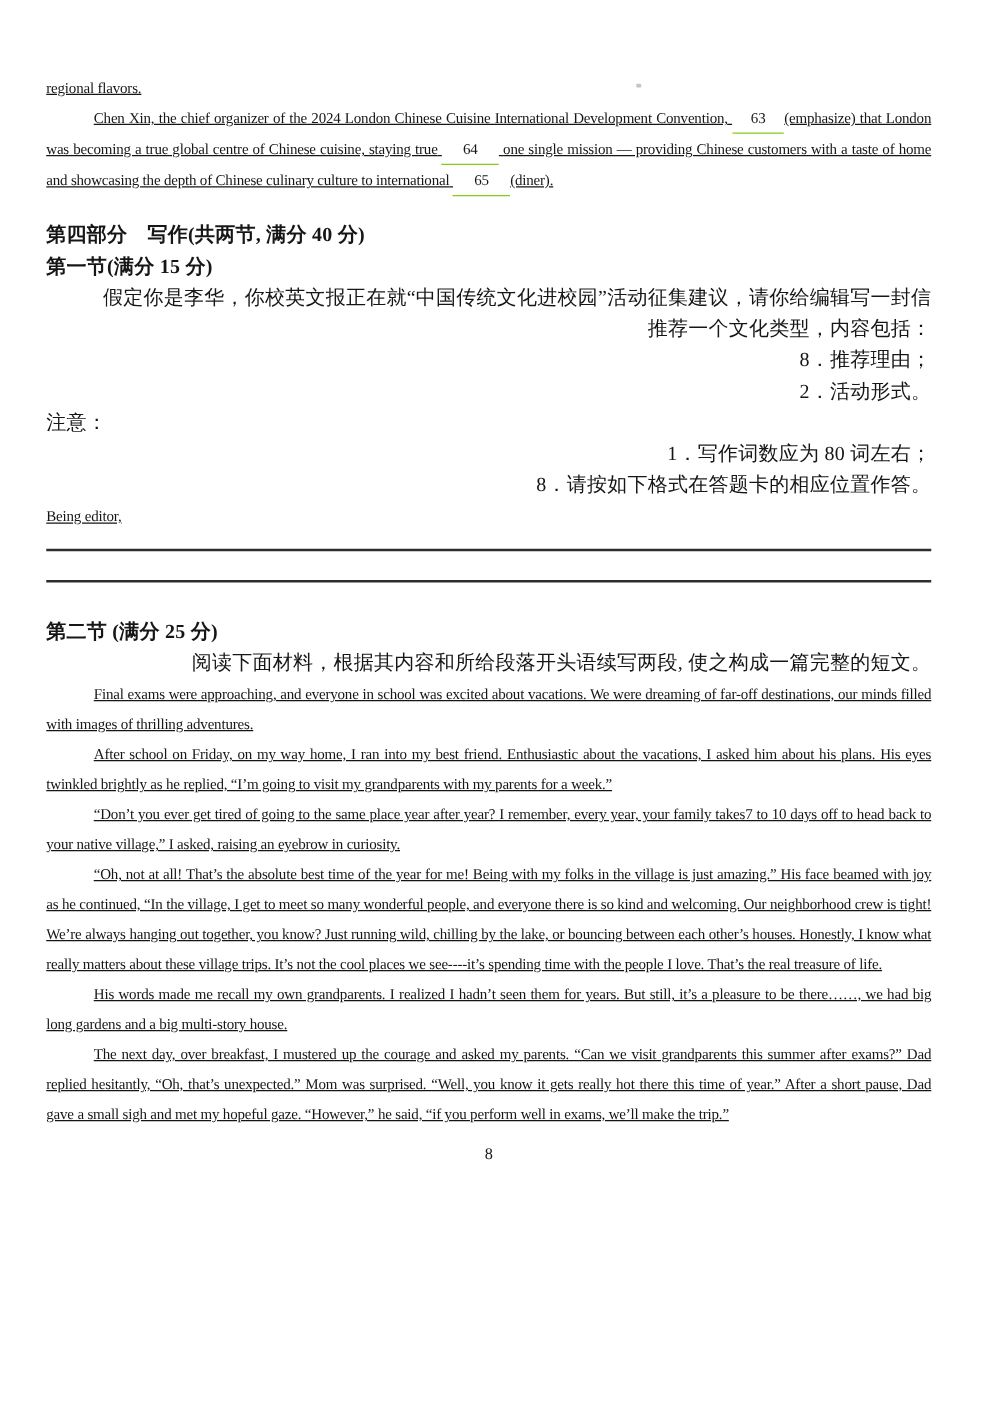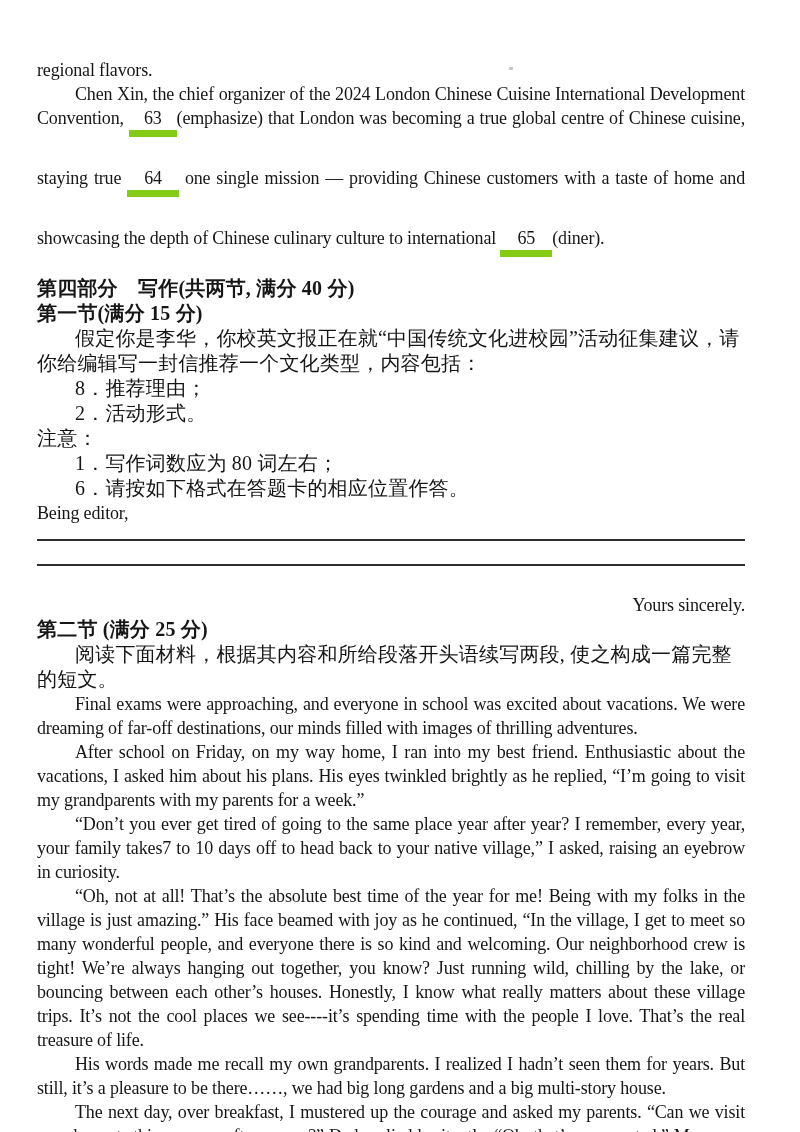--- a/index.html
+++ b/index.html
@@ -14,42 +14,43 @@
     color: #161616;
     position: relative;
     overflow: hidden;
   }
   .page {
     position: relative;
     padding: 58px 55px 0 37px;
   }
   p { margin: 0; }
   .en {
-    font-size: 18px;
+    font-size: 12px;
     line-height: 24px;
     text-align: justify;
     letter-spacing: -0.15px;
+    text-decoration: underline;
   }
   .en-indent { text-indent: 38px; }
   .cn {
-    font-size: 20px;
+    font-size: 16px;
     line-height: 25px;
     letter-spacing: 0.2px;
   }
-  .cn-indent { text-indent: 38px; }
+  .cn-indent { text-indent: 38px; text-align: right; }
   .bold { font-weight: bold; }
   .sec-header { margin-top: 19px; }
   .blank {
     display: inline-block;
-    border-bottom: 7px solid #84cc16;
+    border-bottom: 1px solid #84cc16;
     padding: 0 15px;
     text-indent: 0;
     text-align: right;
   }
-  .blank-wide { padding: 0 17px; margin-top: 29px; }
+  .blank-wide { padding: 0 17px; }
   .rule {
     width: 708px;
     height: 0;
     border-top: 2px solid #2e2e2e;
   }
   .rule-1 { margin-top: 14px; }
   .rule-2 { margin-top: 23px; }
   .closing-block {
     margin-top: 27px;
     text-align: right;
@@ -90,29 +91,28 @@
   </p>
 
   <p class="cn bold sec-header">第四部分　写作(共两节, 满分 40 分)</p>
   <p class="cn bold">第一节(满分 15 分)</p>
 
   <p class="cn cn-indent">假定你是李华，你校英文报正在就“中国传统文化进校园”活动征集建议，请你给编辑写一封信推荐一个文化类型，内容包括：</p>
   <p class="cn cn-indent">8．推荐理由；</p>
   <p class="cn cn-indent">2．活动形式。</p>
   <p class="cn">注意：</p>
   <p class="cn cn-indent">1．写作词数应为 80 词左右；</p>
-  <p class="cn cn-indent">6．请按如下格式在答题卡的相应位置作答。</p>
+  <p class="cn cn-indent">8．请按如下格式在答题卡的相应位置作答。</p>
 
   <p class="en">Being editor,</p>
 
   <div class="rule rule-1"></div>
   <div class="rule rule-2"></div>
 
   <div class="closing-block">
-    <p class="en">Yours sincerely.</p>
   </div>
 
   <p class="cn bold">第二节 (满分 25 分)</p>
   <p class="cn cn-indent">阅读下面材料，根据其内容和所给段落开头语续写两段, 使之构成一篇完整的短文。</p>
 
   <p class="en en-indent">Final exams were approaching, and everyone in school was excited about vacations. We were dreaming of far-off destinations, our minds filled with images of thrilling adventures.</p>
   <p class="en en-indent">After school on Friday, on my way home, I ran into my best friend. Enthusiastic about the vacations, I asked him about his plans. His eyes twinkled brightly as he replied, “I’m going to visit my grandparents with my parents for a week.”</p>
   <p class="en en-indent">“Don’t you ever get tired of going to the same place year after year? I remember, every year, your family takes7 to 10 days off to head back to your native village,” I asked, raising an eyebrow in curiosity.</p>
   <p class="en en-indent">“Oh, not at all! That’s the absolute best time of the year for me! Being with my folks in the village is just amazing.” His face beamed with joy as he continued, “In the village, I get to meet so many wonderful people, and everyone there is so kind and welcoming. Our neighborhood crew is tight! We’re always hanging out together, you know? Just running wild, chilling by the lake, or bouncing between each other’s houses. Honestly, I know what really matters about these village trips. It’s not the cool places we see----it’s spending time with the people I love. That’s the real treasure of life.</p>
   <p class="en en-indent">His words made me recall my own grandparents. I realized I hadn’t seen them for years. But still, it’s a pleasure to be there……, we had big long gardens and a big multi-story house.</p>

